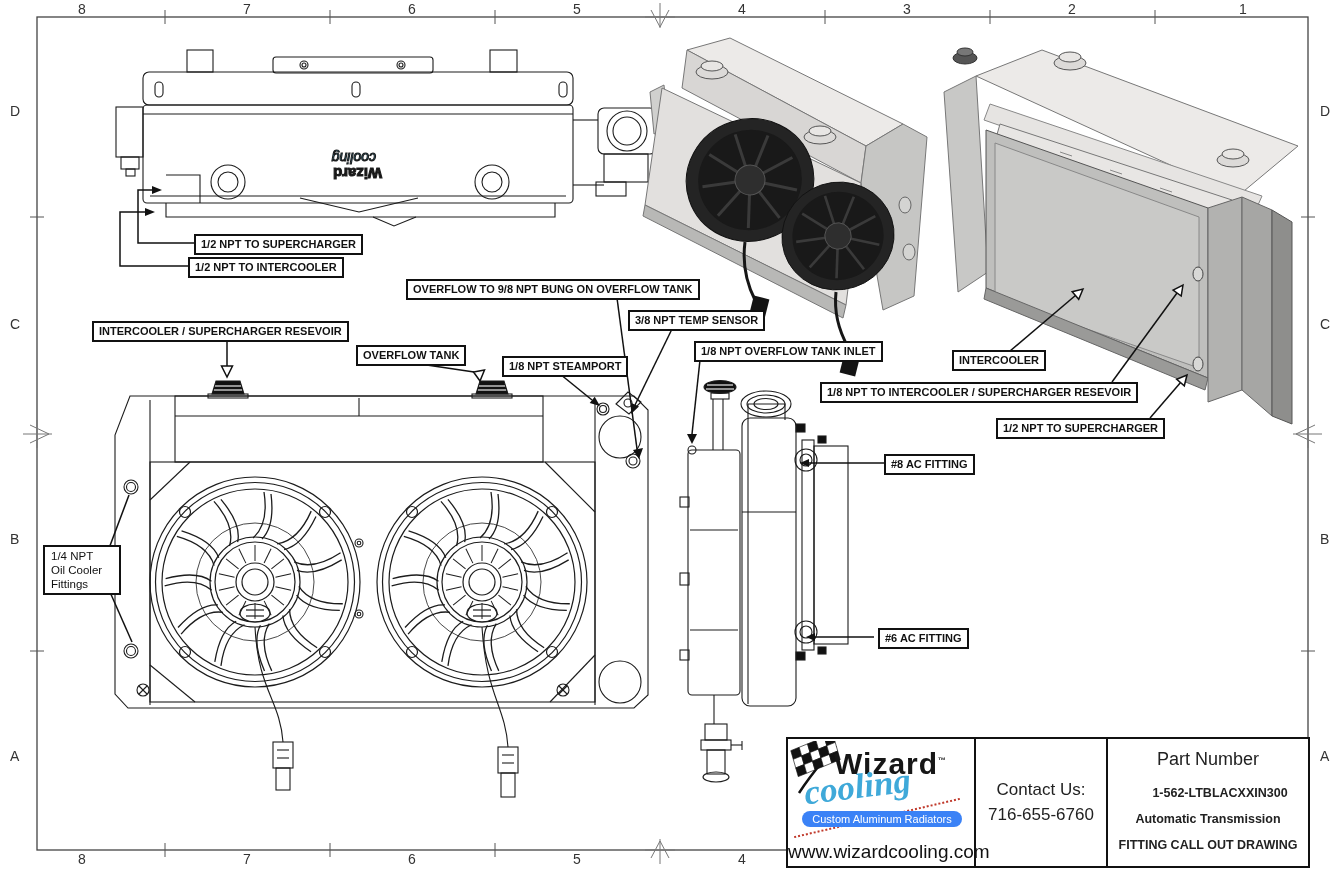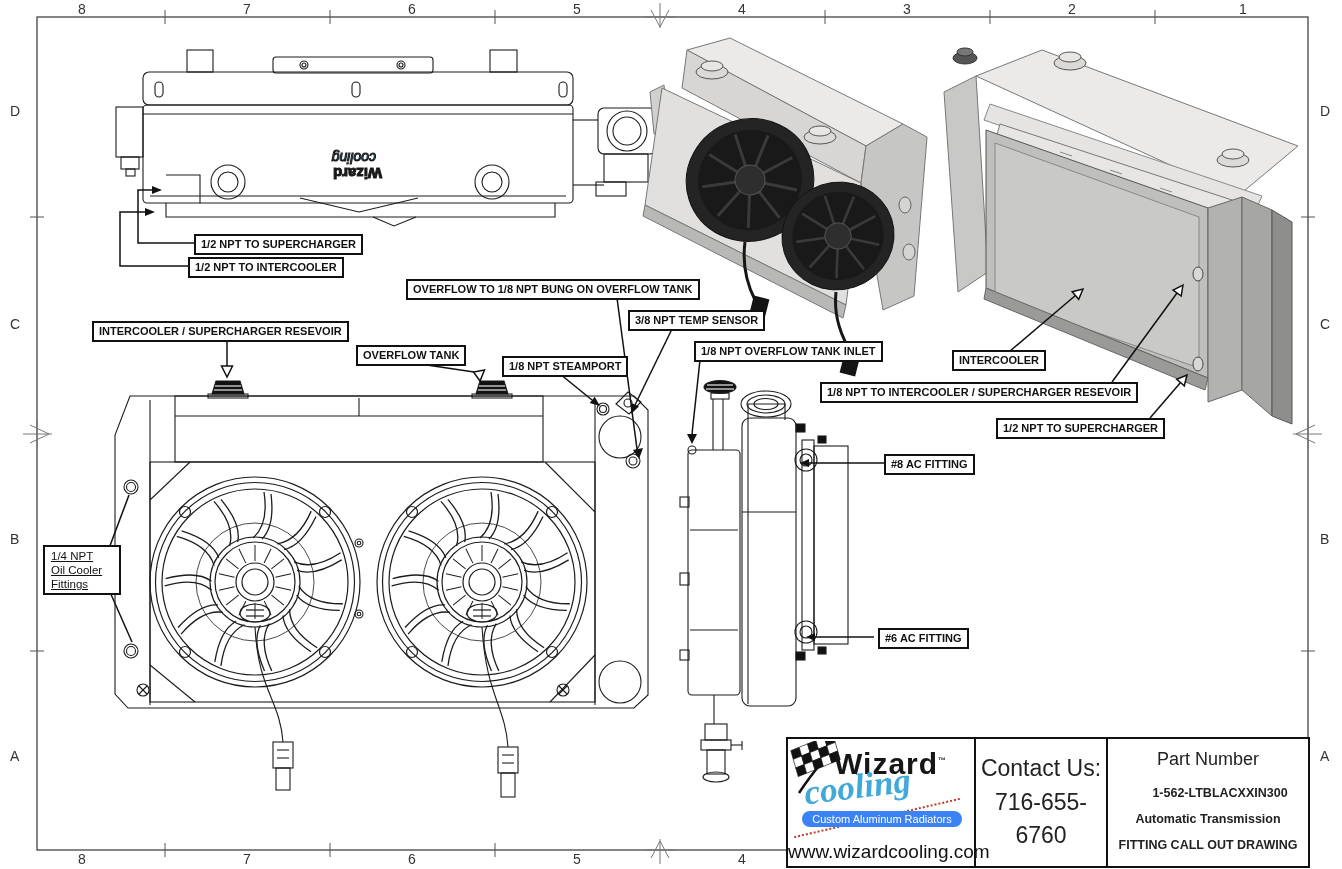--- a/index.html
+++ b/index.html
@@ -3,30 +3,30 @@
 <meta charset="utf-8">
 <style>
   html,body{margin:0;padding:0;background:#fff;}
   .sheet{position:relative;width:1342px;height:869px;background:#fff;overflow:hidden;
          font-family:"Liberation Sans",sans-serif;color:#1a1a1a;}
   svg text{font-family:"Liberation Sans",sans-serif;}
   .zl{position:absolute;font-size:14px;color:#333;width:30px;text-align:center;}
   .zr{position:absolute;font-size:14px;color:#333;}
   .callout{position:absolute;background:#fff;border:2px solid #111;padding:1px 5px;
            font-size:11px;font-weight:bold;white-space:nowrap;color:#111;z-index:6;line-height:15px;}
-  .callout.multi{font-weight:normal;font-size:11.5px;line-height:14px;white-space:normal;padding:2px 6px;text-decoration:underline;}
+  .callout.multi{font-weight:normal;font-size:11.5px;line-height:14px;white-space:normal;padding:2px 6px;}
   .callout.multi span{display:block;}
   
   .tblock{position:absolute;left:786px;top:721px;width:520px;height:127px;border:2px solid #111;
           display:flex;background:#fff;z-index:7;margin-top:16px;}
   .tcell{position:relative;height:100%;box-sizing:border-box;}
   .cell-logo{width:188px;border-right:2px solid #111;}
   .cell-contact{width:132px;border-right:2px solid #111;display:flex;align-items:center;justify-content:center;}
   .cell-part{flex:1;text-align:center;}
-  .contact-txt{font-size:23px;text-align:center;line-height:1.45;color:#222;}
+  .contact-txt{font-size:17px;text-align:center;line-height:1.45;color:#222;}
   .part-header{font-size:18px;margin-top:10px;color:#222;}
   .part-line{font-size:12.5px;font-weight:bold;color:#222;}
   .pn{margin-top:16px;padding-left:24px;}
   .pl2{margin-top:12px;}
   .pl3{margin-top:12px;}
   .logo-wrap{position:relative;width:100%;height:96px;}
   .logo-word{position:absolute;left:46px;top:8px;font-size:30px;font-weight:bold;letter-spacing:1px;color:#161616;}
   .logo-tm{font-size:8px;vertical-align:super;}
   .logo-script{position:absolute;left:16px;top:28px;font-family:"Liberation Serif",serif;
                font-style:italic;font-weight:bold;font-size:35px;color:#3fa9d9;transform:rotate(-7deg);}
@@ -404,21 +404,21 @@
       <polygon points="800,463 809,459 809,467" fill="#111" stroke="none"></polygon>
       <path d="M874,637 L815,637"></path>
       <polygon points="806,637 815,633 815,641" fill="#111" stroke="none"></polygon>
       <path d="M102,567 L129,495"></path>
       <path d="M102,574 L132,642"></path>
     </g>
   </svg>
 
   <div class="callout" style="left:194px;top:234px">1/2 NPT TO SUPERCHARGER</div>
   <div class="callout" style="left:188px;top:257px">1/2 NPT TO INTERCOOLER</div>
-  <div class="callout" style="left:406px;top:279px">OVERFLOW TO 1/8 NPT BUNG ON OVERFLOW TANK</div>
+  <div class="callout" style="left:406px;top:279px">OVERFLOW TO 9/8 NPT BUNG ON OVERFLOW TANK</div>
   <div class="callout" style="left:628px;top:310px">3/8 NPT TEMP SENSOR</div>
   <div class="callout" style="left:92px;top:321px">INTERCOOLER / SUPERCHARGER RESEVOIR</div>
   <div class="callout" style="left:356px;top:345px">OVERFLOW TANK</div>
   <div class="callout" style="left:502px;top:356px">1/8 NPT STEAMPORT</div>
   <div class="callout" style="left:694px;top:341px">1/8 NPT OVERFLOW TANK INLET</div>
   <div class="callout" style="left:952px;top:350px">INTERCOOLER</div>
   <div class="callout" style="left:820px;top:382px">1/8 NPT TO INTERCOOLER / SUPERCHARGER RESEVOIR</div>
   <div class="callout" style="left:996px;top:418px">1/2 NPT TO SUPERCHARGER</div>
   <div class="callout" style="left:884px;top:454px">#8 AC FITTING</div>
   <div class="callout" style="left:878px;top:628px">#6 AC FITTING</div>

